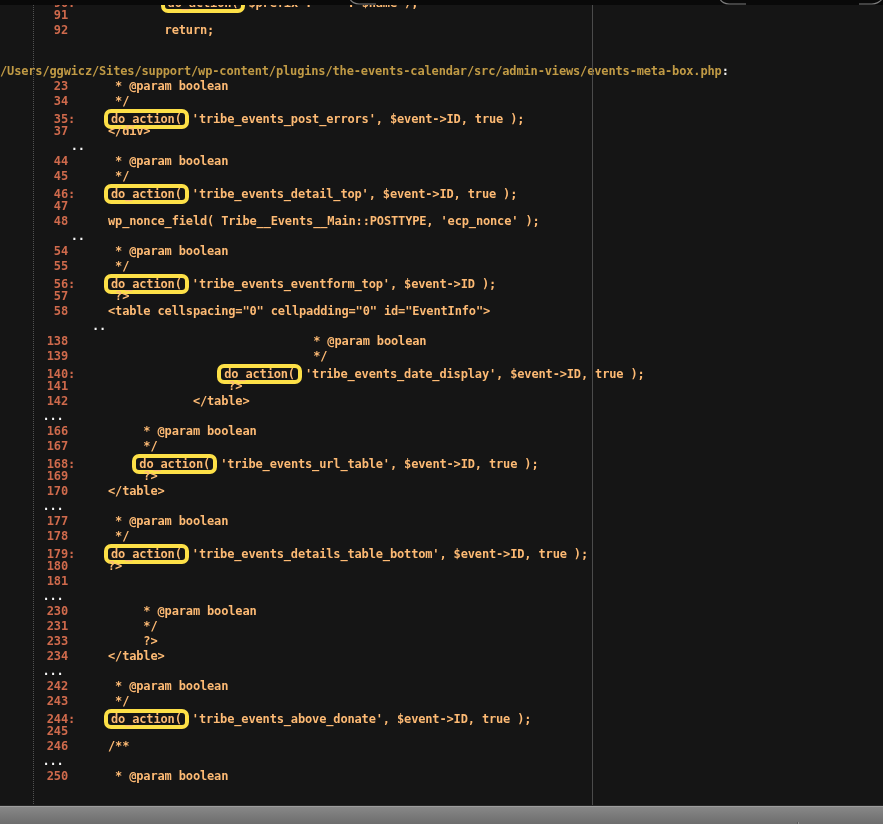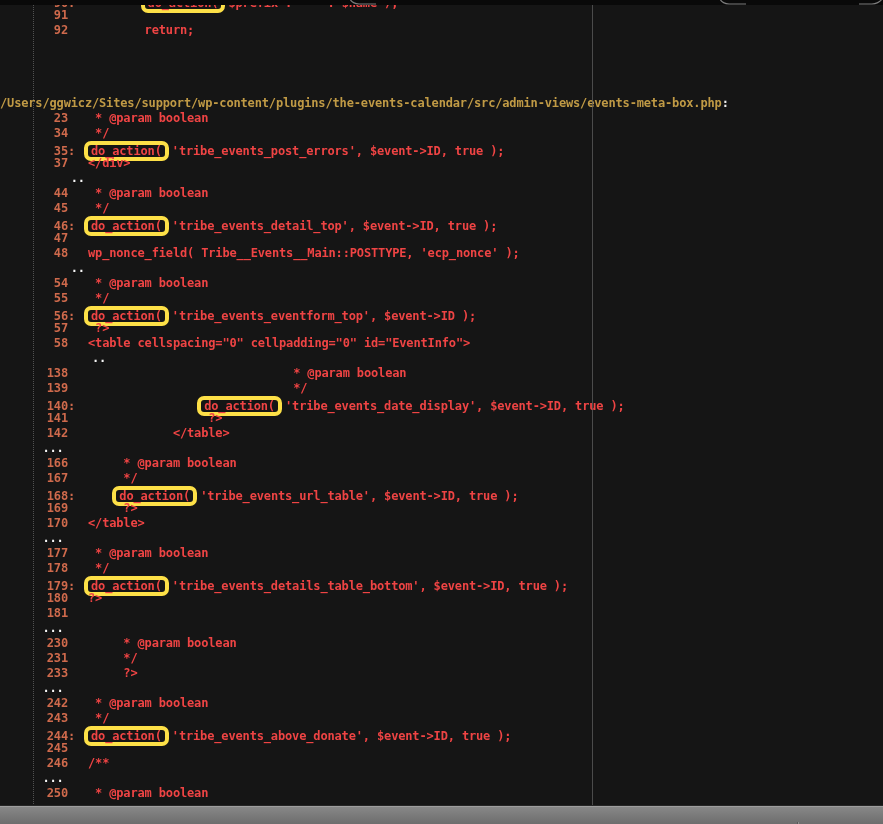--- a/index.html
+++ b/index.html
@@ -10,23 +10,23 @@
   }
   .editor{position:absolute;left:0;top:0;right:0;bottom:18px;overflow:hidden;background:#151515;}
   .rows{position:absolute;top:-7px;left:0;right:0;z-index:1;}
   .row{
     height:15px;line-height:15px;white-space:pre;
     font-size:12px;font-weight:bold;letter-spacing:-0.15px;
     color:#f6f6f6;
   }
   .row .num{display:inline-block;width:68px;text-align:right;color:#cf6a4c;}
   .row .colon{display:inline-block;width:20px;color:#cf6a4c;}
-  .row .content{color:#ef4444;}
+  .row .content{color:#fdba74;margin-left:20px;}
   .gap{height:26px;}
-  .path-row{color:#c09a45;margin-top:32px;}
+  .path-row{color:#c09a45;}
   .path-row .path-colon{color:#f0f0f0;}
   .sep-dots{color:#f6f6f6;}
   .match{
     display:inline-block;height:12px;line-height:12px;
     padding:0 3px;margin:0 -4px;
     border:4px solid #fde047;border-radius:7px;
     vertical-align:baseline;
   }
   .dotline{position:absolute;top:5px;bottom:0;left:33px;width:0;border-left:1px dotted #525252;z-index:2;}
   .ruler{position:absolute;top:5px;bottom:0;left:592px;width:1px;background:#5e5e5e;opacity:.75;z-index:2;}
@@ -133,20 +133,21 @@
 
   <div class="row"><span class="sep-dots">      ...</span></div>
 
   <div class="row"><span class="num">230</span><span class="colon"></span><span class="content">     * @param boolean</span></div>
 
   <div class="row"><span class="num">231</span><span class="colon"></span><span class="content">     */</span></div>
 
 
   <div class="row"><span class="num">233</span><span class="colon"></span><span class="content">     ?&gt;</span></div>
 
+  <div class="row"><span class="num">234</span><span class="colon"></span><span class="content">&lt;/table&gt;</span></div>
 
   <div class="row"><span class="sep-dots">      ...</span></div>
 
   <div class="row"><span class="num">242</span><span class="colon"></span><span class="content"> * @param boolean</span></div>
 
   <div class="row"><span class="num">243</span><span class="colon"></span><span class="content"> */</span></div>
 
   <div class="row"><span class="num">244</span><span class="colon">:</span><span class="content"><span></span><span class="match">do_action(</span><span> 'tribe_events_above_donate', $event-&gt;ID, true );</span></span></div>
 
   <div class="row"><span class="num">245</span><span class="colon"></span><span class="content"></span></div>

